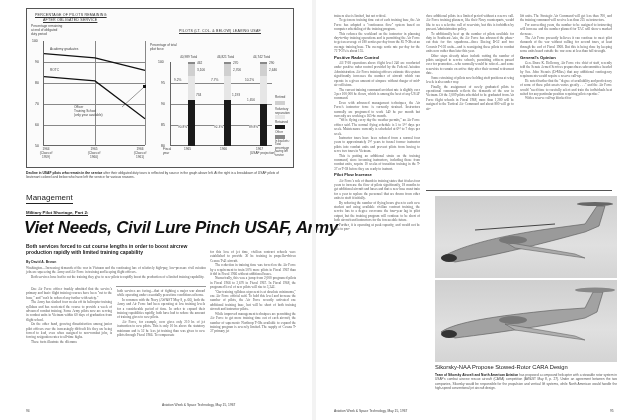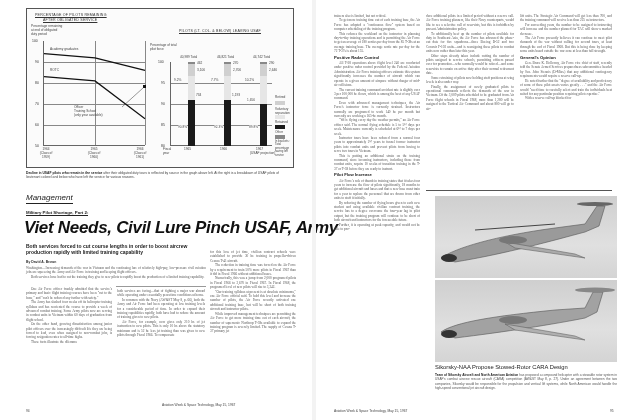--- a/index.html
+++ b/index.html
@@ -18,21 +18,21 @@
   .vgrid { position: absolute; top: 0; bottom: 0; width: 0; border-left: 0.6px solid #888; }
   .bar { position: absolute; width: 7px; }
   .seg-retired { background: #d0d0d0; }
   .seg-vol { background: #e6e6e6; }
   .seg-retained { background: #1a1a1a; }
   .seg-other { background: #888; }
   .legend-swatch { position: absolute; width: 10px; height: 4px; }
   .caption { position: absolute; left: 26px; top: 171px; width: 268px; font-family: "Liberation Sans", sans-serif; font-size: 3.3px; line-height: 4.4px; color: #444; }
   .caption b { color: #222; }
 
-  .section-head { position: absolute; left: 26px; top: 193px; font-family: "Liberation Sans", sans-serif; font-style: italic; font-size: 8px; color: #222; border-bottom: 1px solid #222; padding-bottom: 1px; }
+  .section-head { position: absolute; left: 26px; top: 193px; font-family: "Liberation Sans", sans-serif; font-size: 8px; color: #222; border-bottom: 1px solid #222; padding-bottom: 1px; }
   .kicker { position: absolute; left: 26px; top: 210px; font-family: "Liberation Sans", sans-serif; font-size: 4.4px; font-weight: bold; color: #222; border-bottom: 0.6px solid #222; }
   .headline { position: absolute; left: 24px; top: 218px; font-family: "Liberation Sans", sans-serif; font-style: italic; font-weight: bold; font-size: 17px; letter-spacing: -0.3px; color: #111; white-space: nowrap; }
   .deck { position: absolute; left: 26px; top: 243px; width: 180px; font-family: "Liberation Sans", sans-serif; font-weight: bold; font-size: 5px; line-height: 6px; color: #222; }
   .byline { position: absolute; left: 26px; top: 260px; font-family: "Liberation Sans", sans-serif; font-weight: bold; font-size: 3.4px; color: #333; }
 
   .body-col { position: absolute; font-size: 3.4px; line-height: 4.4px; color: #555; text-align: justify; }
   .body-col p { text-indent: 5px; }
   .body-col p.noindent { text-indent: 0; }
   .subhead { font-family: "Liberation Sans", sans-serif; font-weight: bold; font-size: 4.2px; color: #222; margin: 2px 0 1px 0; }
   .folio { position: absolute; font-family: "Liberation Sans", sans-serif; font-size: 3.3px; color: #444; }

